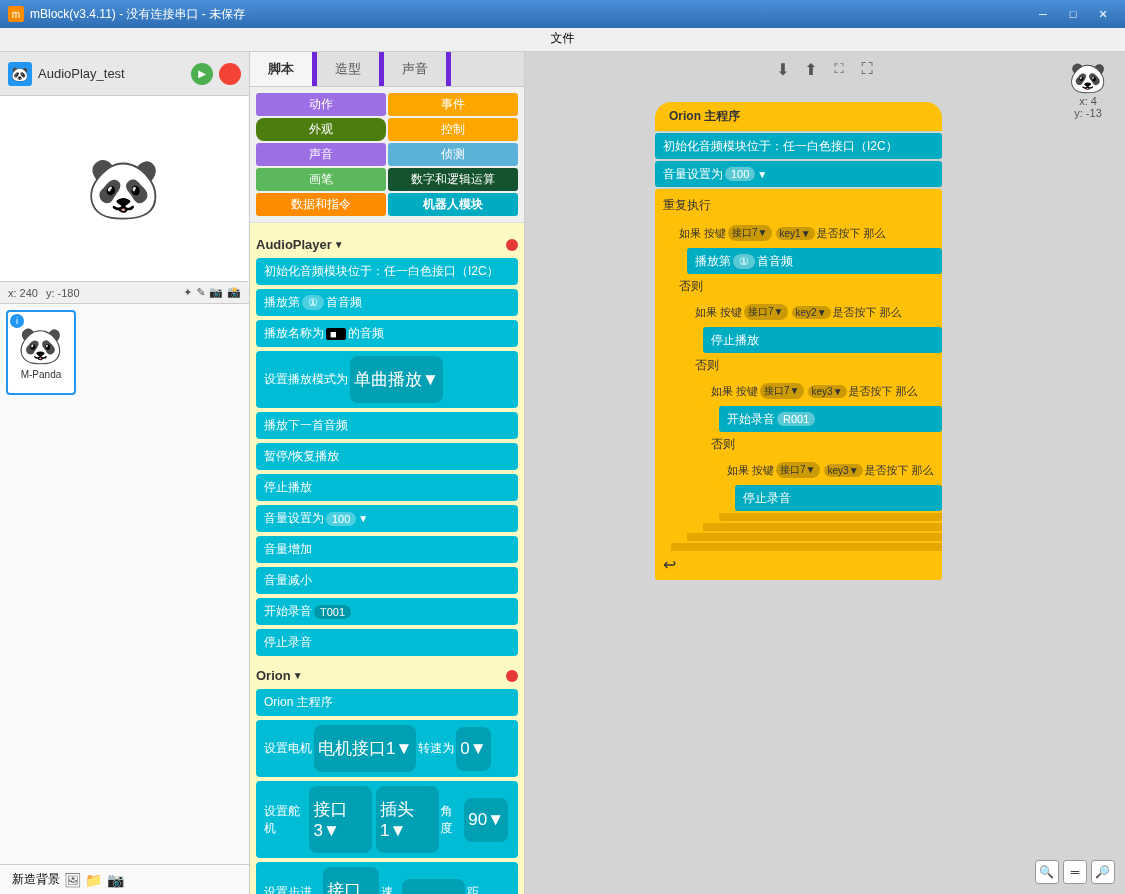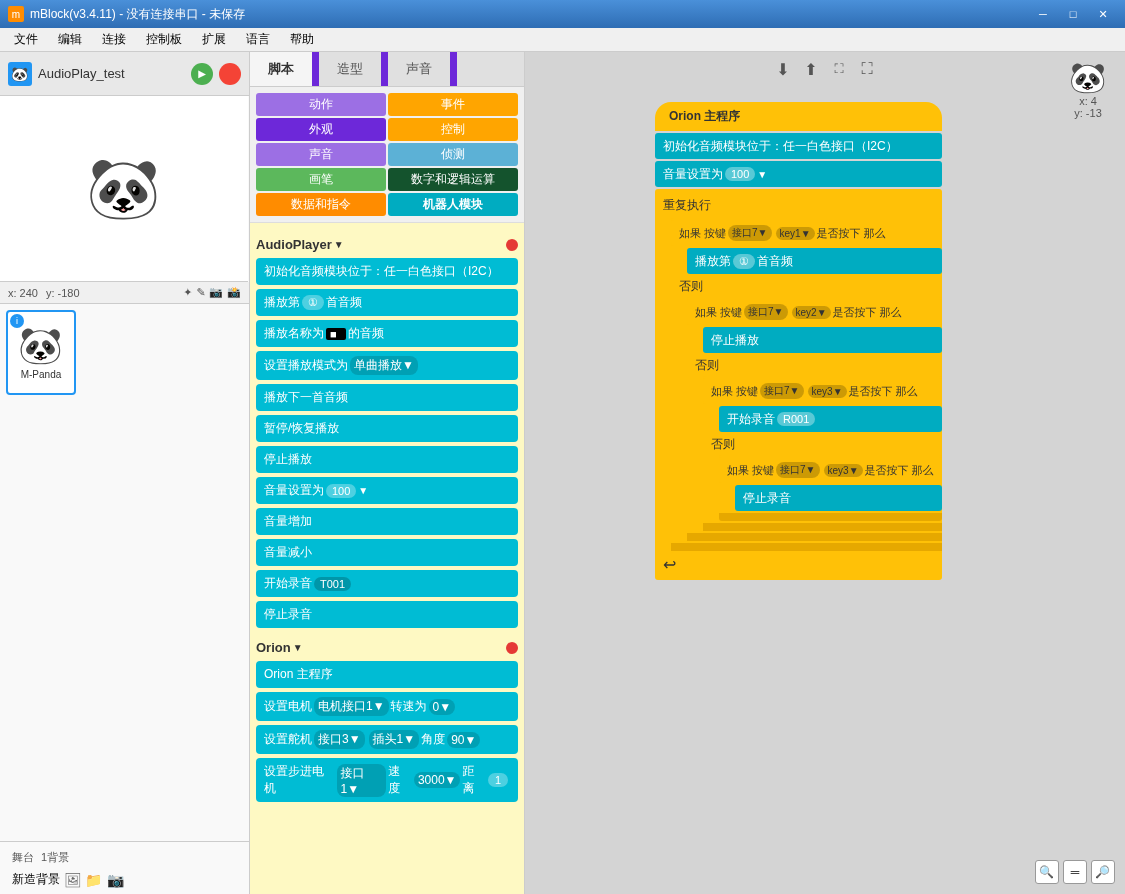--- a/index.html
+++ b/index.html
@@ -23,20 +23,21 @@
 
     
     #menubar {
       background: #f0f0f0;
       height: 24px;
       display: flex;
       align-items: center;
       padding: 0 4px;
       border-bottom: 1px solid #ccc;
       font-size: 12px;
+      flex-direction: column;
     }
     .menu-item { padding: 2px 10px; cursor: pointer; }
 
     
     #main-layout { display: flex; height: calc(894px - 52px); }
 
     
     #left-panel {
       width: 250px;
       background: #f9f9f9;
@@ -141,21 +142,21 @@
     #tabs {
       display: flex;
       background: #e0e0e0;
       border-bottom: 1px solid #ccc;
     }
     .tab {
       padding: 8px 18px;
       cursor: pointer;
       font-size: 13px;
       color: #555;
-      border-right: 7px solid #6d28d9;
+      border-right: 5px solid #6d28d9;
     }
     .tab.active {
       background: #f5f5f5;
       color: #333;
       font-weight: bold;
     }
 
     
     #categories {
       display: grid;
@@ -206,23 +207,23 @@
       cursor: pointer;
       min-height: 26px;
       position: relative;
     }
     .block-teal { background: #00bcd4; }
     .block-dropdown {
       display: inline-flex;
       align-items: center;
       background: rgba(0,0,0,0.15);
       border-radius: 8px;
-      padding: 1px 4px;
+      padding: 12px 4px;
       margin: 0 2px;
-      font-size: 12px;
+      font-size: 17px;
     }
     .block-number {
       background: rgba(255,255,255,0.3);
       border-radius: 8px;
       padding: 1px 6px;
       margin: 0 2px;
       font-size: 11px;
       min-width: 20px;
       text-align: center;
     }
@@ -386,24 +387,20 @@
 
     <div id="sprite-list">
       <div class="sprite-item">
         <div class="info-badge">i</div>
         <div class="panda-mini">🐼</div>
         <div class="sprite-label">M-Panda</div>
       </div>
     </div>
 
     <div style="border-top:1px solid #ccc; padding:4px 6px;">
-      <div id="stage-label">
-        <span>舞台</span>
-        <span style="margin-left:4px;">1背景</span>
-      </div>
       <div id="bg-section">
         <span>新造背景</span>
         <div id="bg-tools">
           <span>🖼</span>
           <span>📁</span>
           <span>📷</span>
         </div>
       </div>
     </div>
   </div>
@@ -412,21 +409,21 @@
 
     <div id="tabs">
       <div class="tab active">脚本</div>
       <div class="tab">造型</div>
       <div class="tab">声音</div>
     </div>
 
     <div id="categories">
       <div class="cat-item" style="background:#9c6fe4;">动作</div>
       <div class="cat-item" style="background:#ffa500;">事件</div>
-      <div class="cat-item" style="background:#6d28d9;">外观</div>
+      <div class="cat-item" style="background:#4d7c0f;border-radius:8px;">外观</div>
       <div class="cat-item" style="background:#ffa500;">控制</div>
       <div class="cat-item" style="background:#9c6fe4;">声音</div>
       <div class="cat-item" style="background:#5cb1d6;">侦测</div>
       <div class="cat-item" style="background:#5cb85c;">画笔</div>
       <div class="cat-item" style="background:#14532d;">数字和逻辑运算</div>
       <div class="cat-item" style="background:#ff8c00;">数据和指令</div>
       <div class="cat-item" style="background:#00acc1; font-weight:bold;">机器人模块</div>
     </div>
 
     <div id="blocks-panel">

